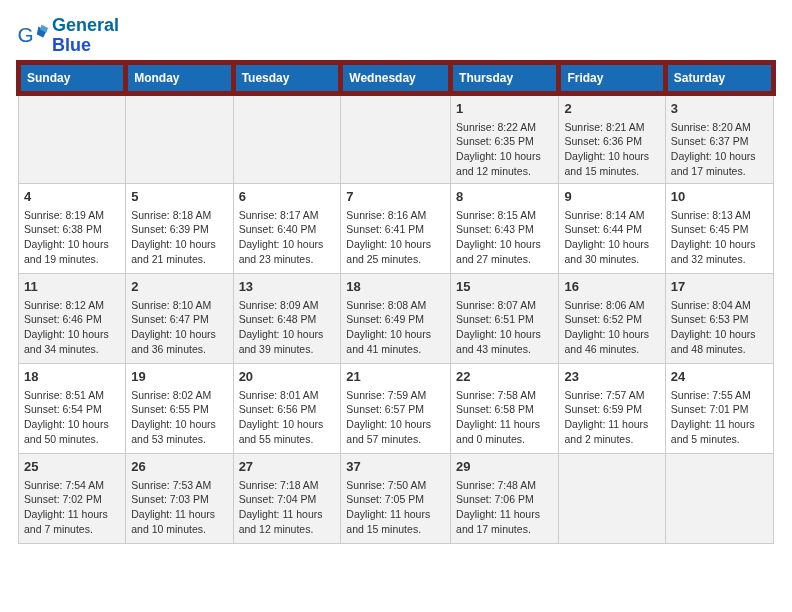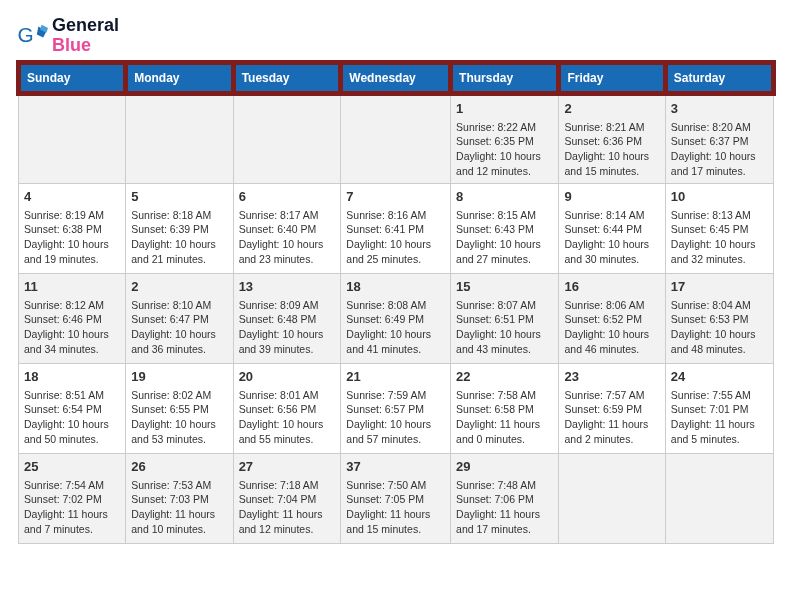--- a/index.html
+++ b/index.html
@@ -21,21 +21,21 @@
       align-items: center;
       gap: 4px;
     }
     .logo-text {
       font-size: 18px;
       font-weight: bold;
       color: #333;
       line-height: 1.1;
     }
     .logo-text span {
-      color: #0f172a;
+      color: #0369a1;
     }
     .logo-icon {
       width: 32px;
       height: 32px;
     }
     .title-block {
       text-align: right;
     }
     .month-year {
       font-size: 32px;
@@ -91,21 +91,21 @@
 <body>
 
 <div class="header">
   <div class="logo">
     <svg class="logo-icon" viewBox="0 0 40 40">
       <text x="2" y="28" font-size="26" fill="#1a6bb5">G</text>
       <polygon points="28,8 38,14 34,22 26,18" fill="#1a6bb5"></polygon>
       <polygon points="32,6 40,10 38,16 30,12" fill="#4a9fd4"></polygon>
     </svg>
     <div class="logo-text">
-      <span>General</span><br><span style="color:#ec4899">Blue</span>
+      <span>General</span><br><span style="color:#1d4ed8">Blue</span>
     </div>
   </div>
   <div class="title-block">
     <div class="month-year"></div>
     <div class="location"></div>
   </div>
 </div>
 
 <table class="calendar">
   <thead>

